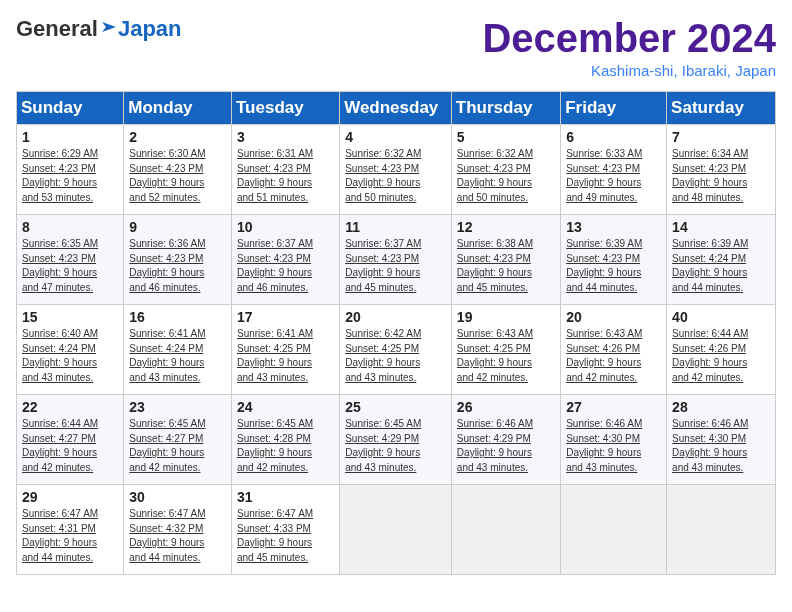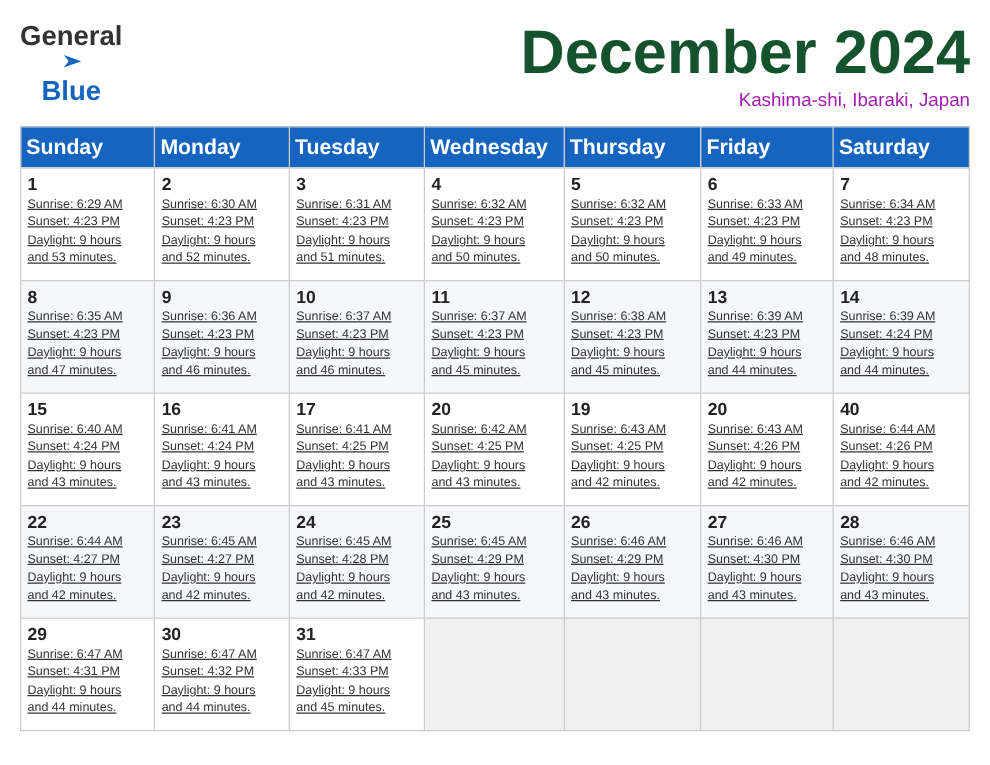--- a/index.html
+++ b/index.html
@@ -20,43 +20,42 @@
       display: flex;
       flex-direction: column;
       align-items: flex-start;
     }
     .logo-text {
       display: flex;
       align-items: center;
       font-size: 22px;
       font-weight: bold;
       color: #333;
-      flex-direction: column;
     }
     .logo-general { color: #333; }
     .logo-blue { color: #1565c0; }
     .logo-icon {
       width: 18px;
       height: 18px;
       margin-left: 2px;
       position: relative;
       top: -2px;
     }
     .title-block {
       text-align: right;
     }
     .month-title {
-      font-size: 49px;
-      font-weight: bold;
-      color: #14532d;
+      font-size: 40px;
+      font-weight: bold;
+      color: #4c1d95;
       line-height: 1.1;
     }
     .location {
       font-size: 15px;
-      color: #a21caf;
+      color: #3b82f6;
       margin-top: 2px;
     }
     .calendar {
       width: 100%;
       border-collapse: collapse;
       font-size: 11px;
     }
     .calendar thead th {
       background: #1565c0;
       color: #fff;
@@ -101,21 +100,21 @@
 <body>
 
 <div class="header">
   <div class="logo">
     <div class="logo-text">
       <span class="logo-general">General</span>
 
       <svg class="logo-icon" viewBox="0 0 18 18">
         <polygon points="2,4 16,9 2,14 6,9" fill="#1565c0"></polygon>
       </svg>
-      <span class="logo-blue">Blue</span>
+      <span class="logo-blue">Japan</span>
     </div>
   </div>
   <div class="title-block">
     <div class="month-title">December 2024</div>
     <div class="location">Kashima-shi, Ibaraki, Japan</div>
   </div>
 </div>
 
 <table class="calendar">
   <thead>

